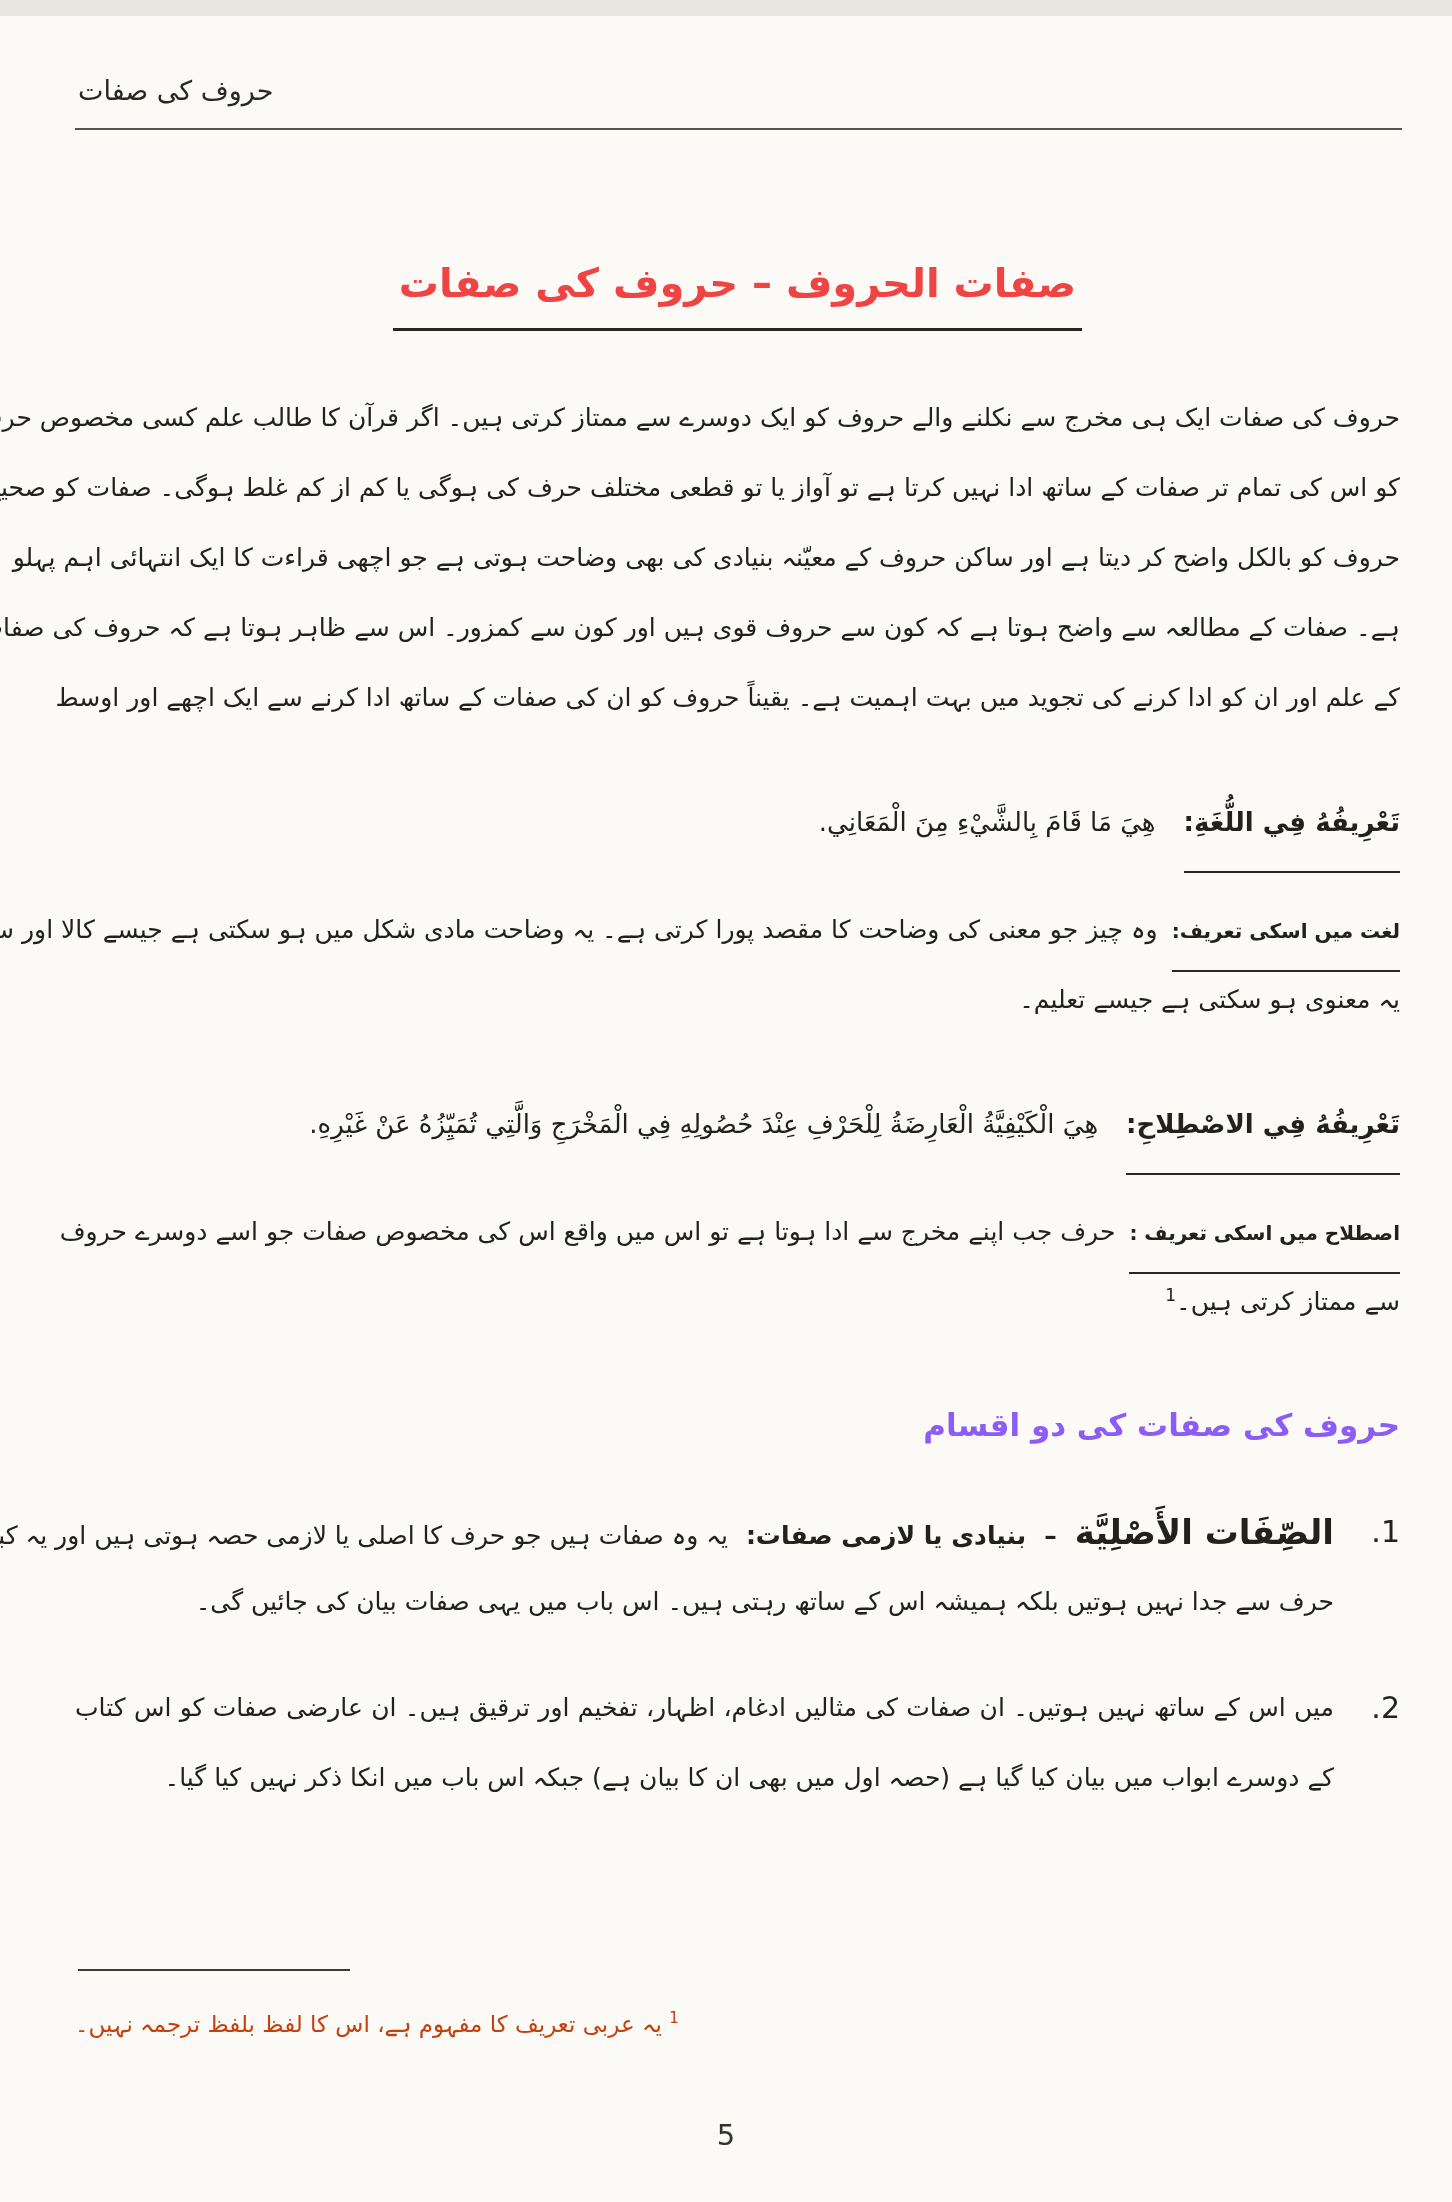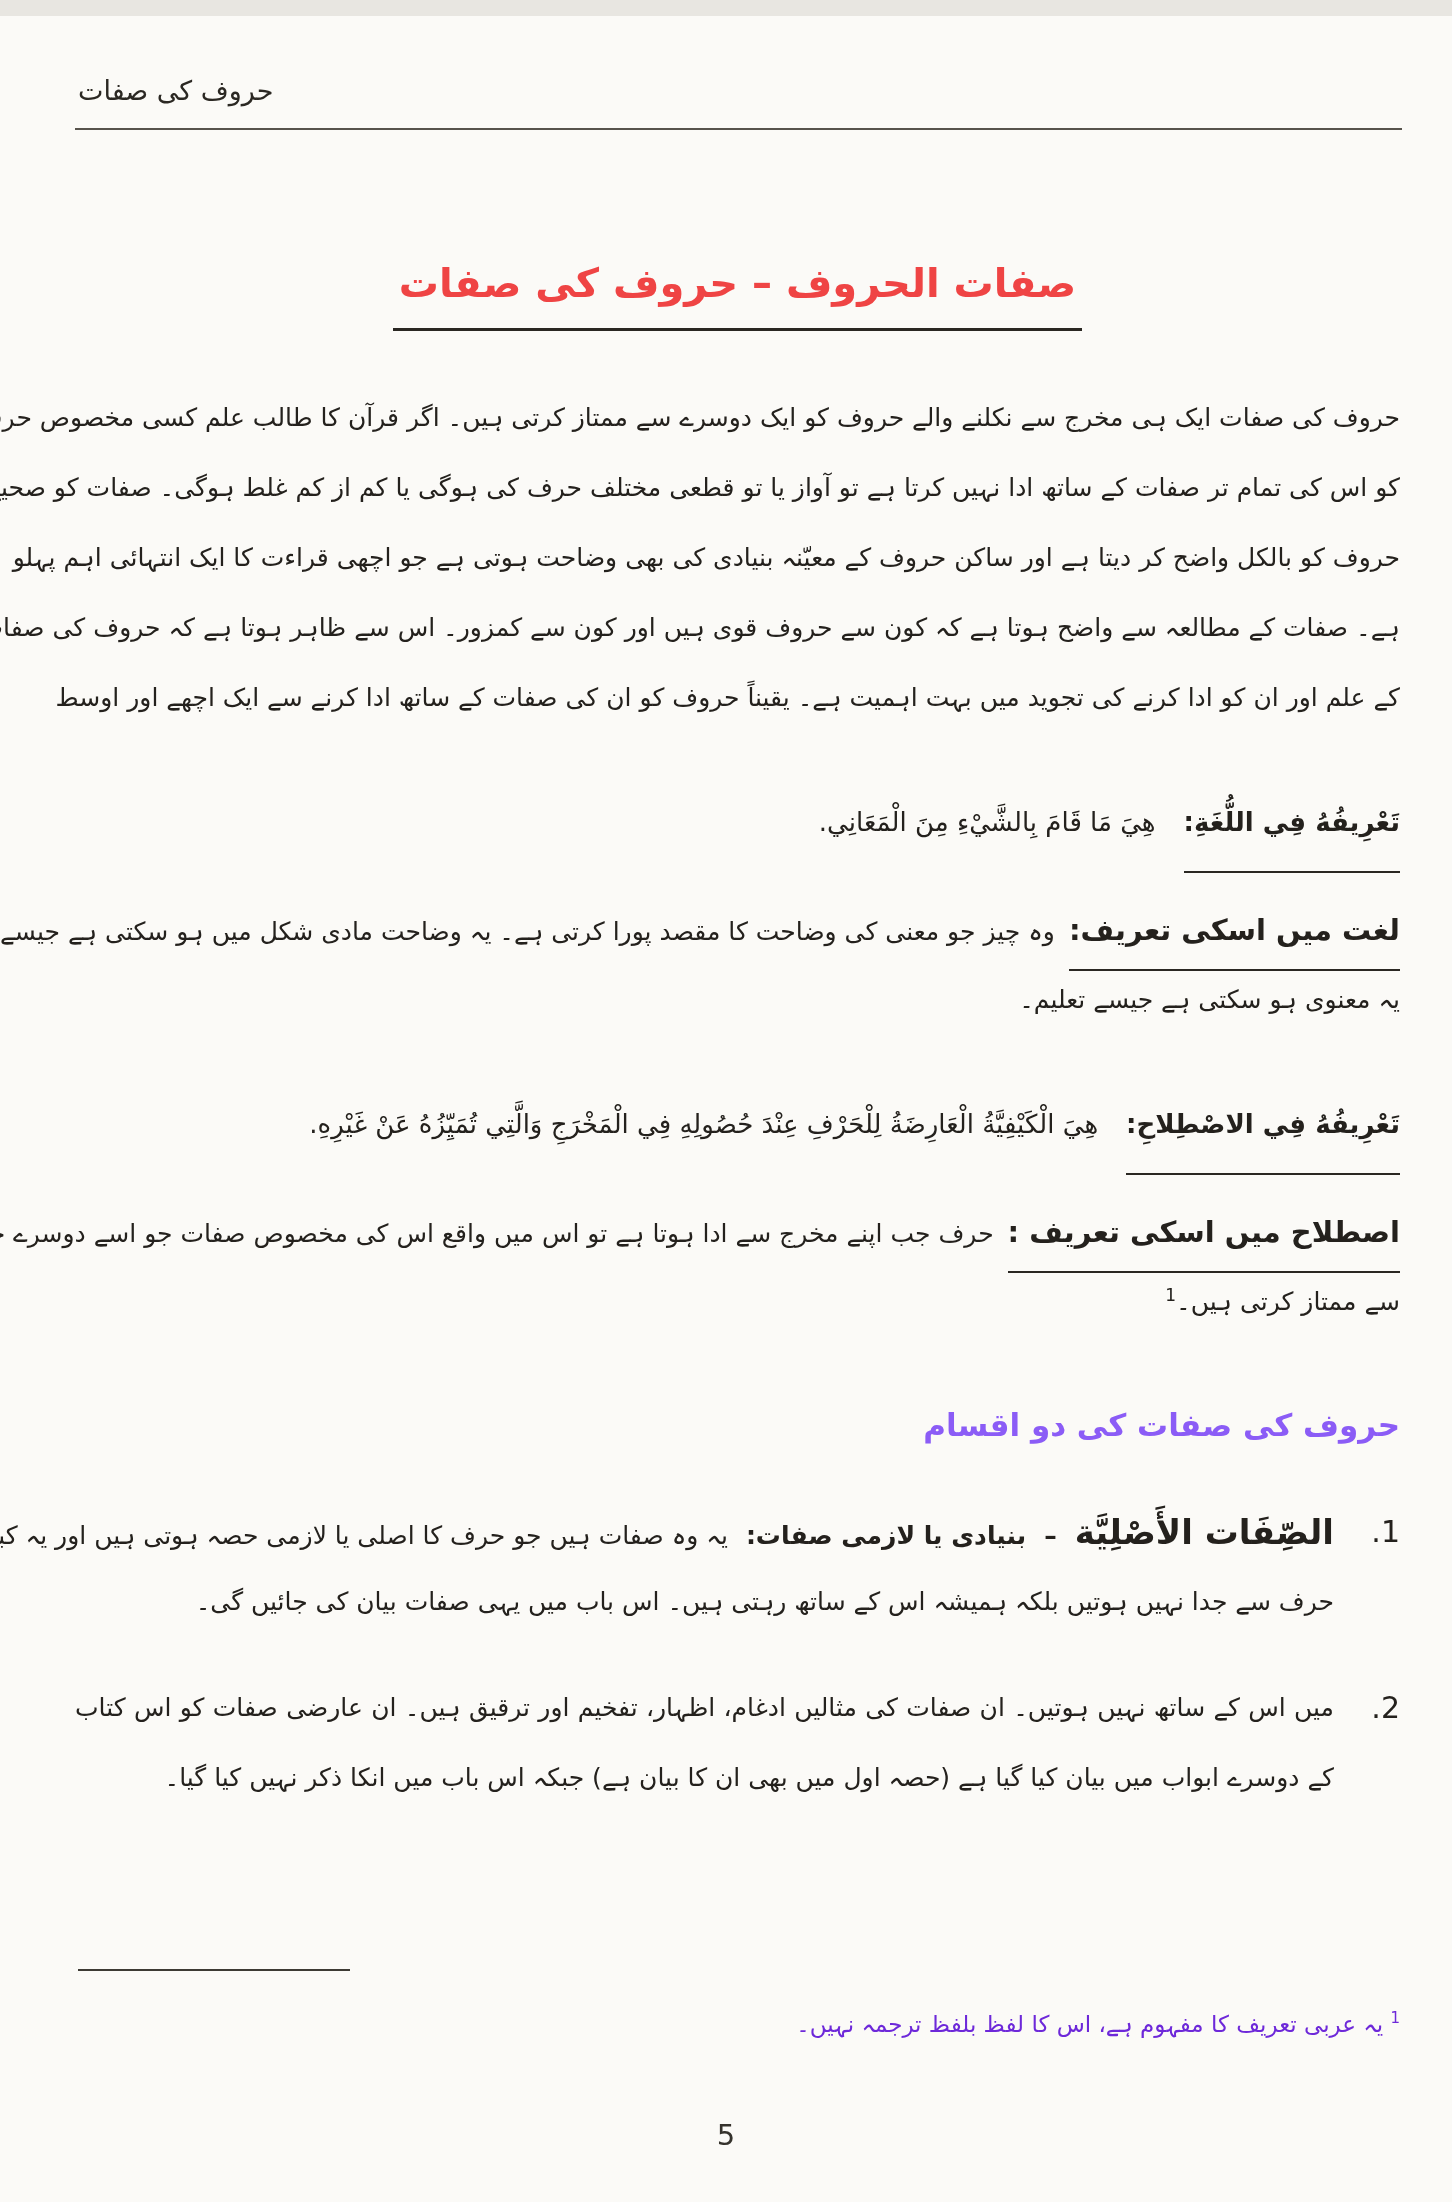--- a/index.html
+++ b/index.html
@@ -50,21 +50,21 @@
   }
   .def-label{
     display:inline-block;
     border-bottom:2.5px solid #2a2722;
     padding-bottom:8px;
     margin-left:28px;
     font-weight:700;
   }
   .urdu-def{margin-top:22px;}
   .urdu-def .def-label{
-    font-size:29px;font-weight:700;margin-left:14px;
+    font-size:20px;font-weight:700;margin-left:14px;
     padding-bottom:4px;
   }
   .fn-ref{font-size:17px;vertical-align:super;line-height:0;}
   
   .section-heading{
     margin:52px 0 0 0;
     font-size:31px;font-weight:700;line-height:72px;
     text-align:right;color:#8b5cf6;
   }
   
@@ -78,22 +78,22 @@
   .term-ar{font-weight:700;font-size:34px;}
   .term-dash{padding:0 18px;font-weight:700;}
   .term-ur{font-weight:700;margin-left:10px;}
   
   .footnote-rule{
     position:absolute;left:78px;top:1953px;
     width:272px;height:2px;background:#3d3a34;
   }
   .footnote{
     position:absolute;right:52px;left:75px;top:1972px;
-    direction:rtl;text-align:right;
-    font-size:23px;line-height:60px;color:#6d28d9;
+    direction:rtl;text-align:left;
+    font-size:23px;line-height:60px;color:#c2410c;
   }
   .footnote sup{font-size:15px;}
   
   .page-number{
     position:absolute;left:0;right:0;top:2102px;
     text-align:center;font-size:29px;color:#35322c;
   }
 </style>
 </head>
 <body>

